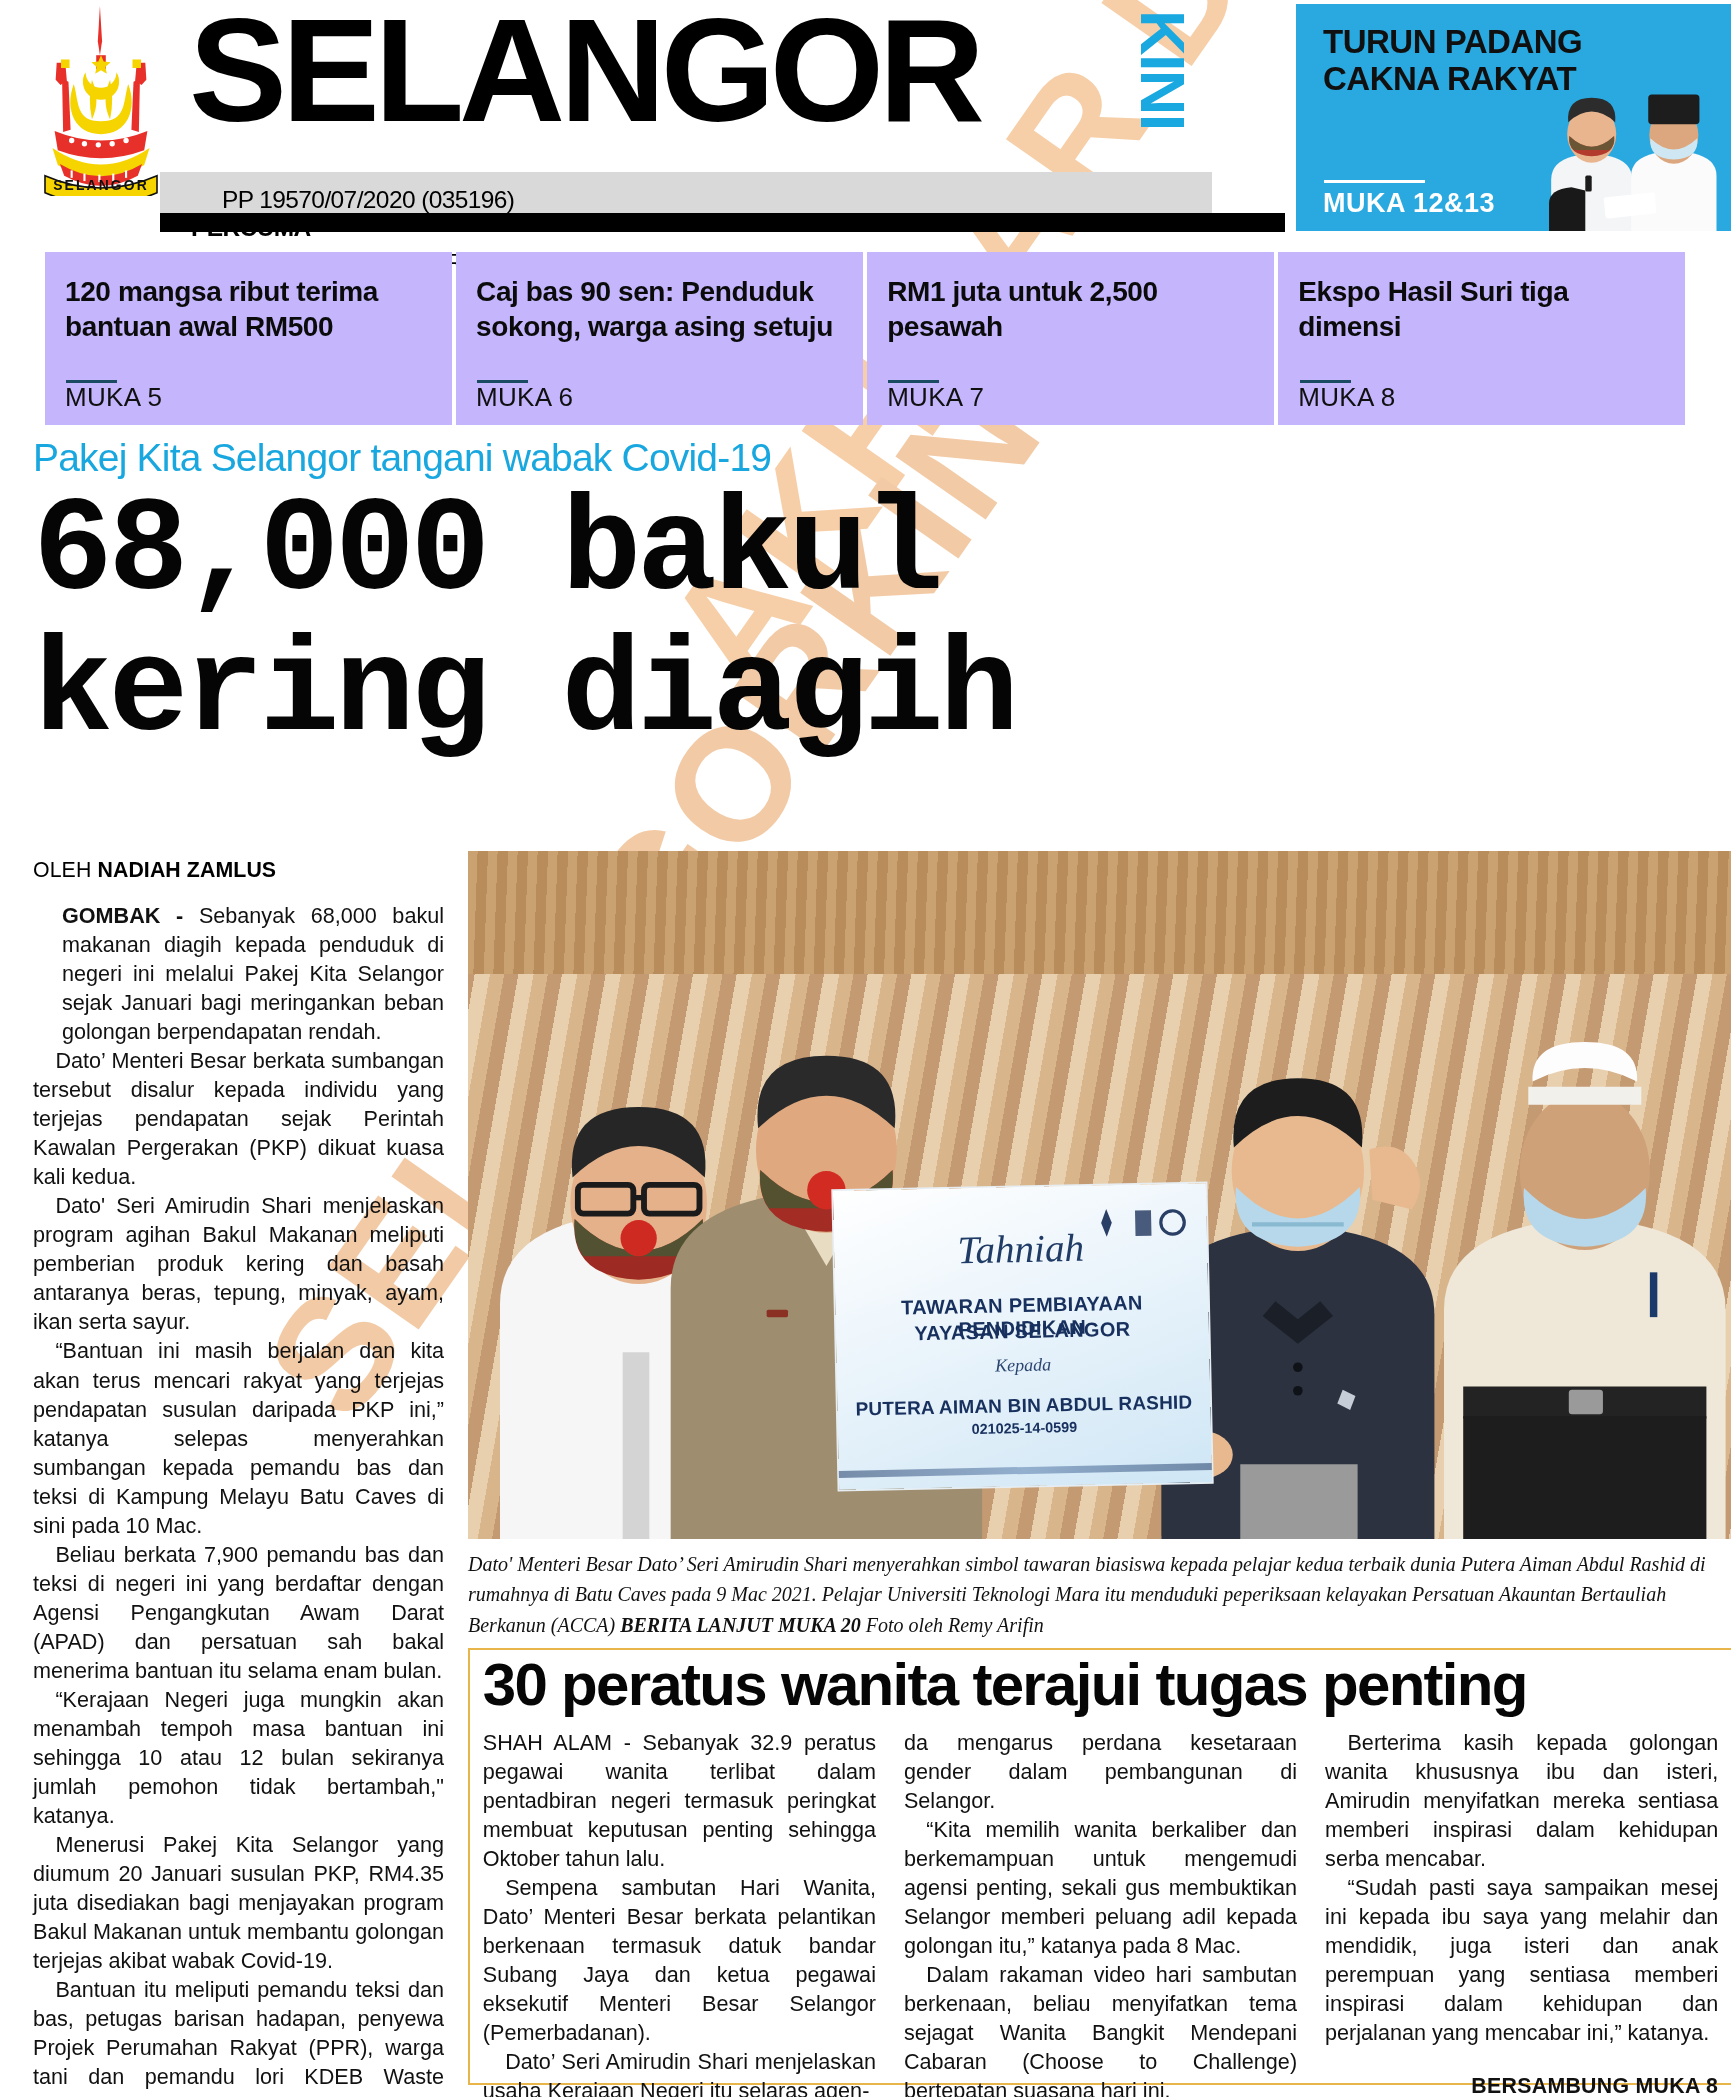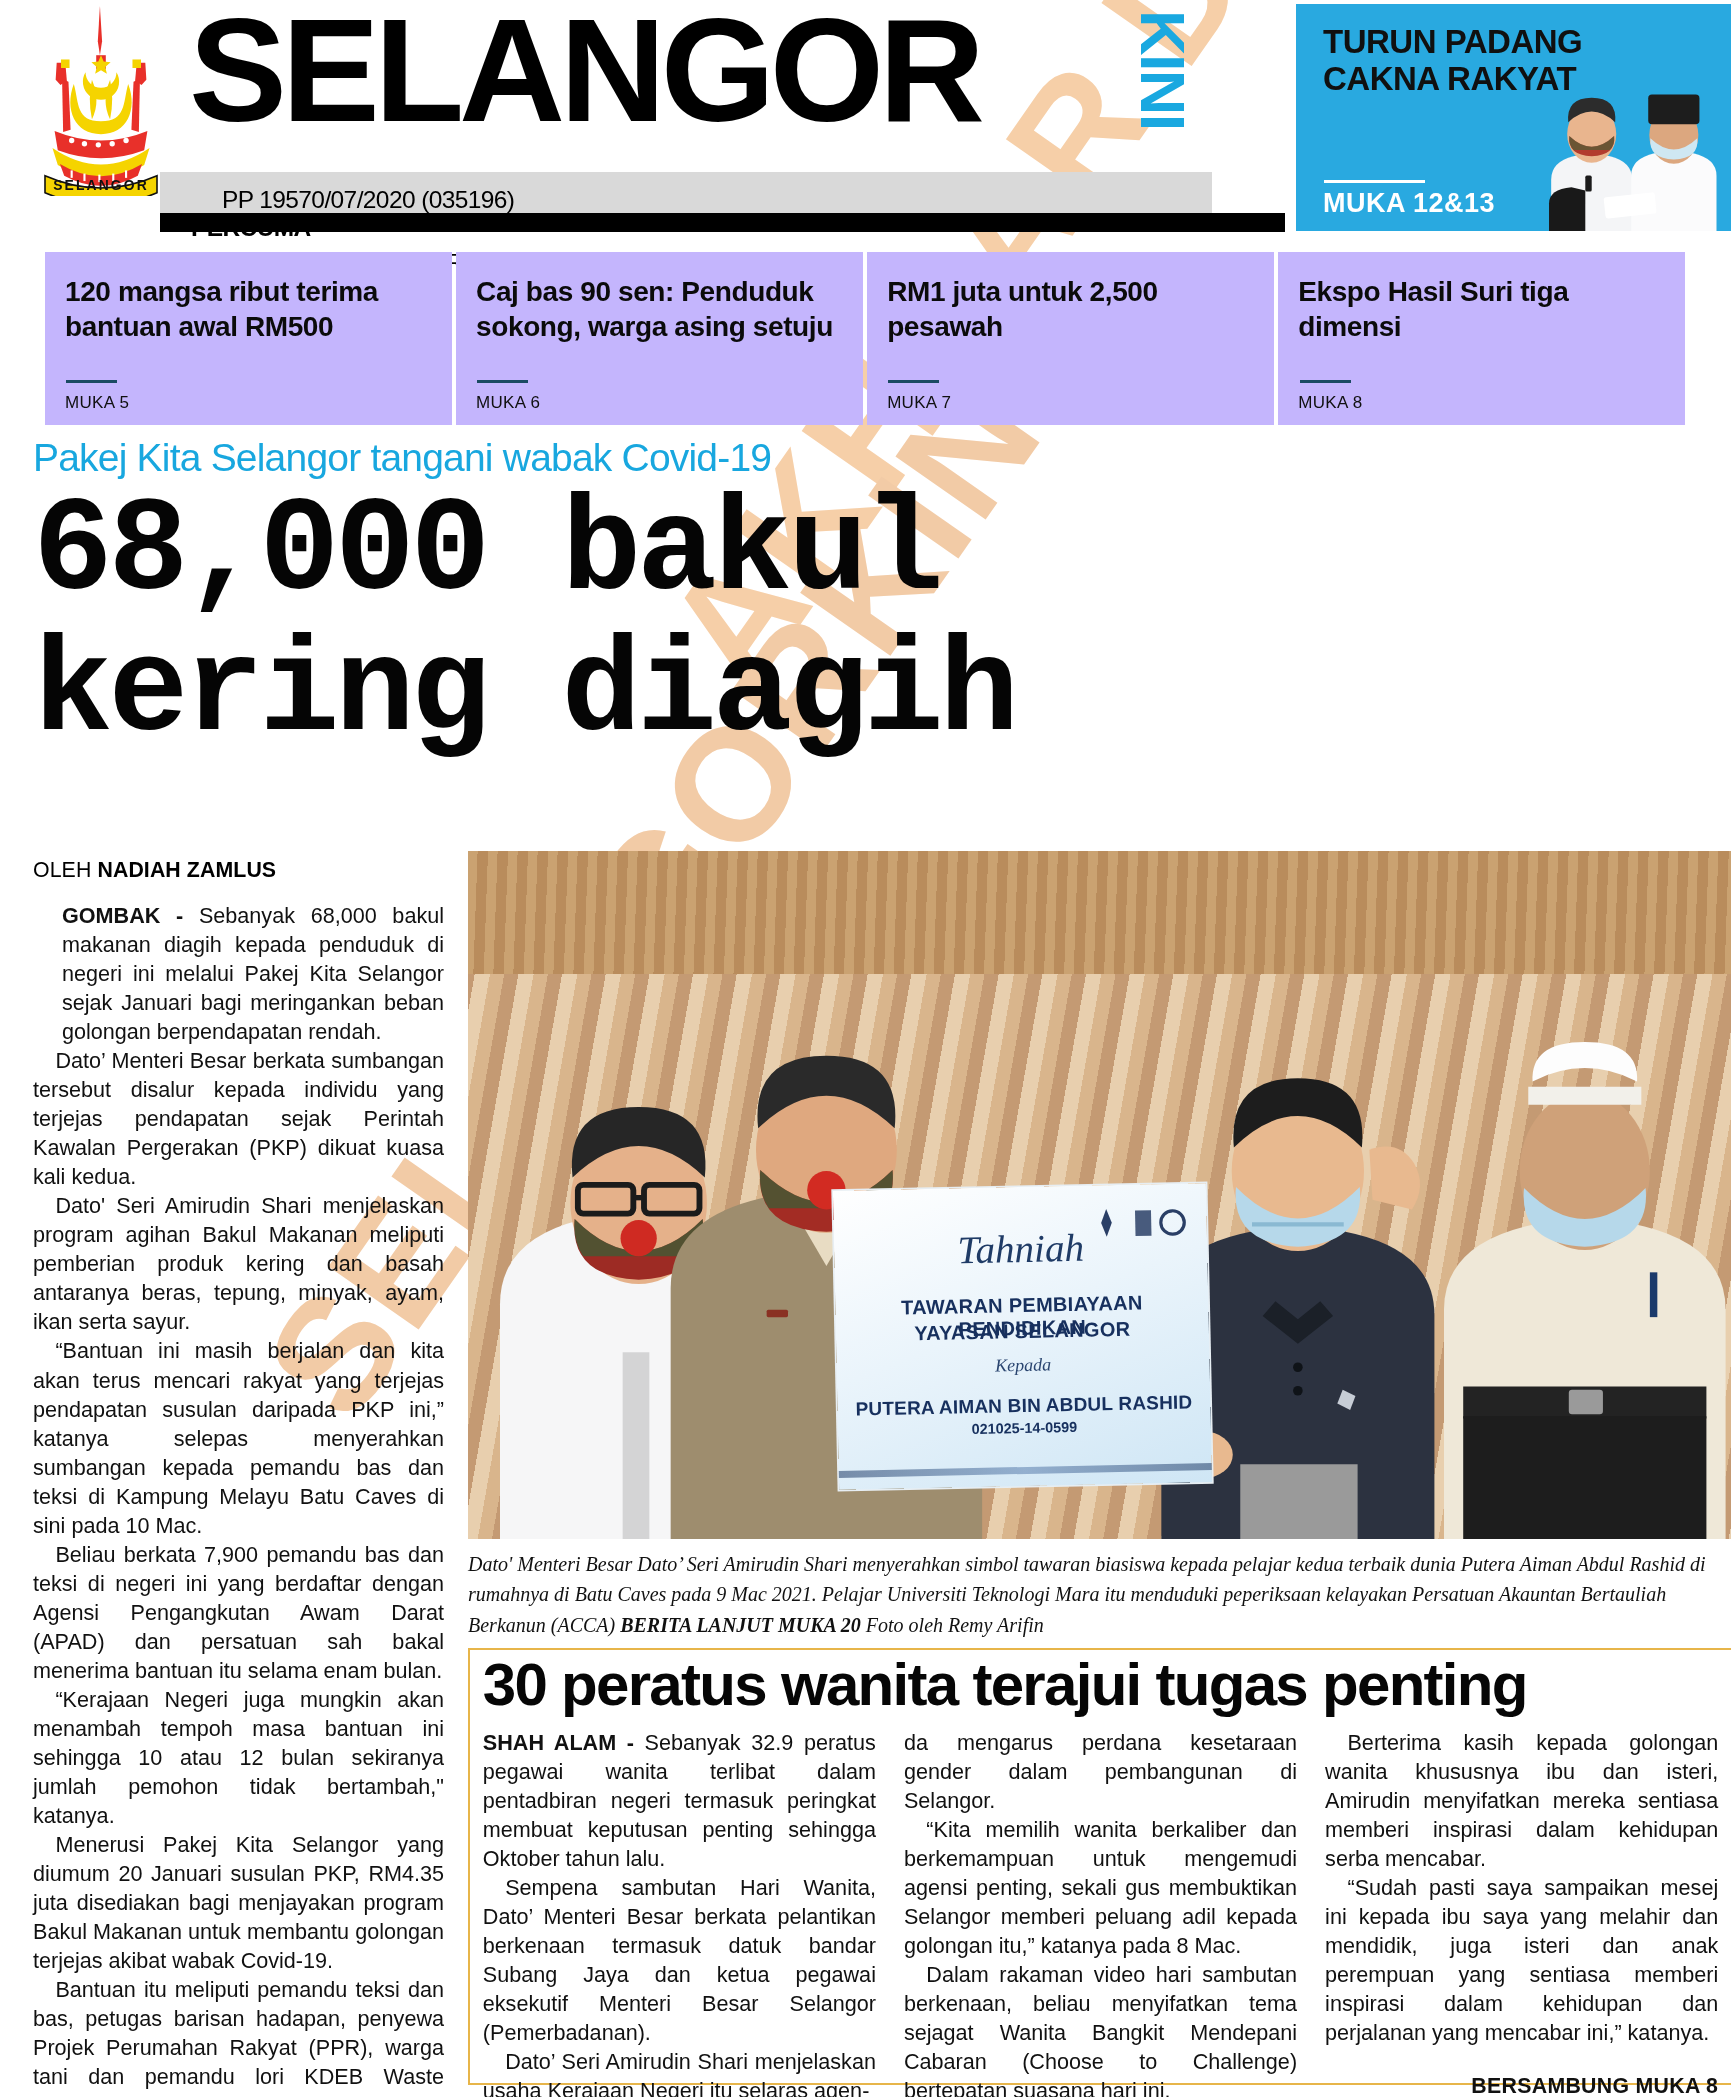--- a/index.html
+++ b/index.html
@@ -97,21 +97,21 @@
   }
   .teaser h3{
     font-size:28px; font-weight:bold; line-height:1.25; letter-spacing:-0.4px;
     color:#0b0b0b; font-family:"Liberation Sans", sans-serif;
   }
   .teaser .t-rule{
     position:absolute; left:21.3px; bottom:42px; width:51px; height:2.7px; background:#1b4a63;
   }
   .teaser .t-muka{
     position:absolute; left:20px; bottom:11.7px;
-    font-size:17px; letter-spacing:0.3px; color:#101010;
+    font-size:26px; letter-spacing:0.3px; color:#101010;
     font-family:"Liberation Sans", sans-serif;
   }
 
   
   #kicker{
     position:absolute; left:33px; top:436px; z-index:10;
     font-size:39px; color:#18A7DF; letter-spacing:-0.8px;
     font-family:"Liberation Sans", sans-serif;
   }
   #headline{
@@ -209,21 +209,21 @@
   }
   #story2cols{
     display:flex; gap:28px; margin-top:11.7px;
   }
   #story2cols .col{
     width:395px; font-size:21.6px; line-height:1.345; text-align:justify;
     color:#111; font-family:"Liberation Sans", sans-serif;
   }
   #story2cols p{ text-indent:22.4px; }
   #story2cols .col p.noind{ text-indent:0; }
-  #story2cols b{ font-weight:bold; }
+  #story2cols b{ font-weight:normal; }
   .contin{
     margin-top:24.5px; text-align:right; font-weight:bold; font-size:21.3px; letter-spacing:0.3px;
   }
 </style>
 </head>
 <body>
 
 <div id="watermark">
   <div class="wm-text wm-a">AKHBAR DIGITAL</div>
   <div class="wm-text wm-b">SELANGORKINI</div>

